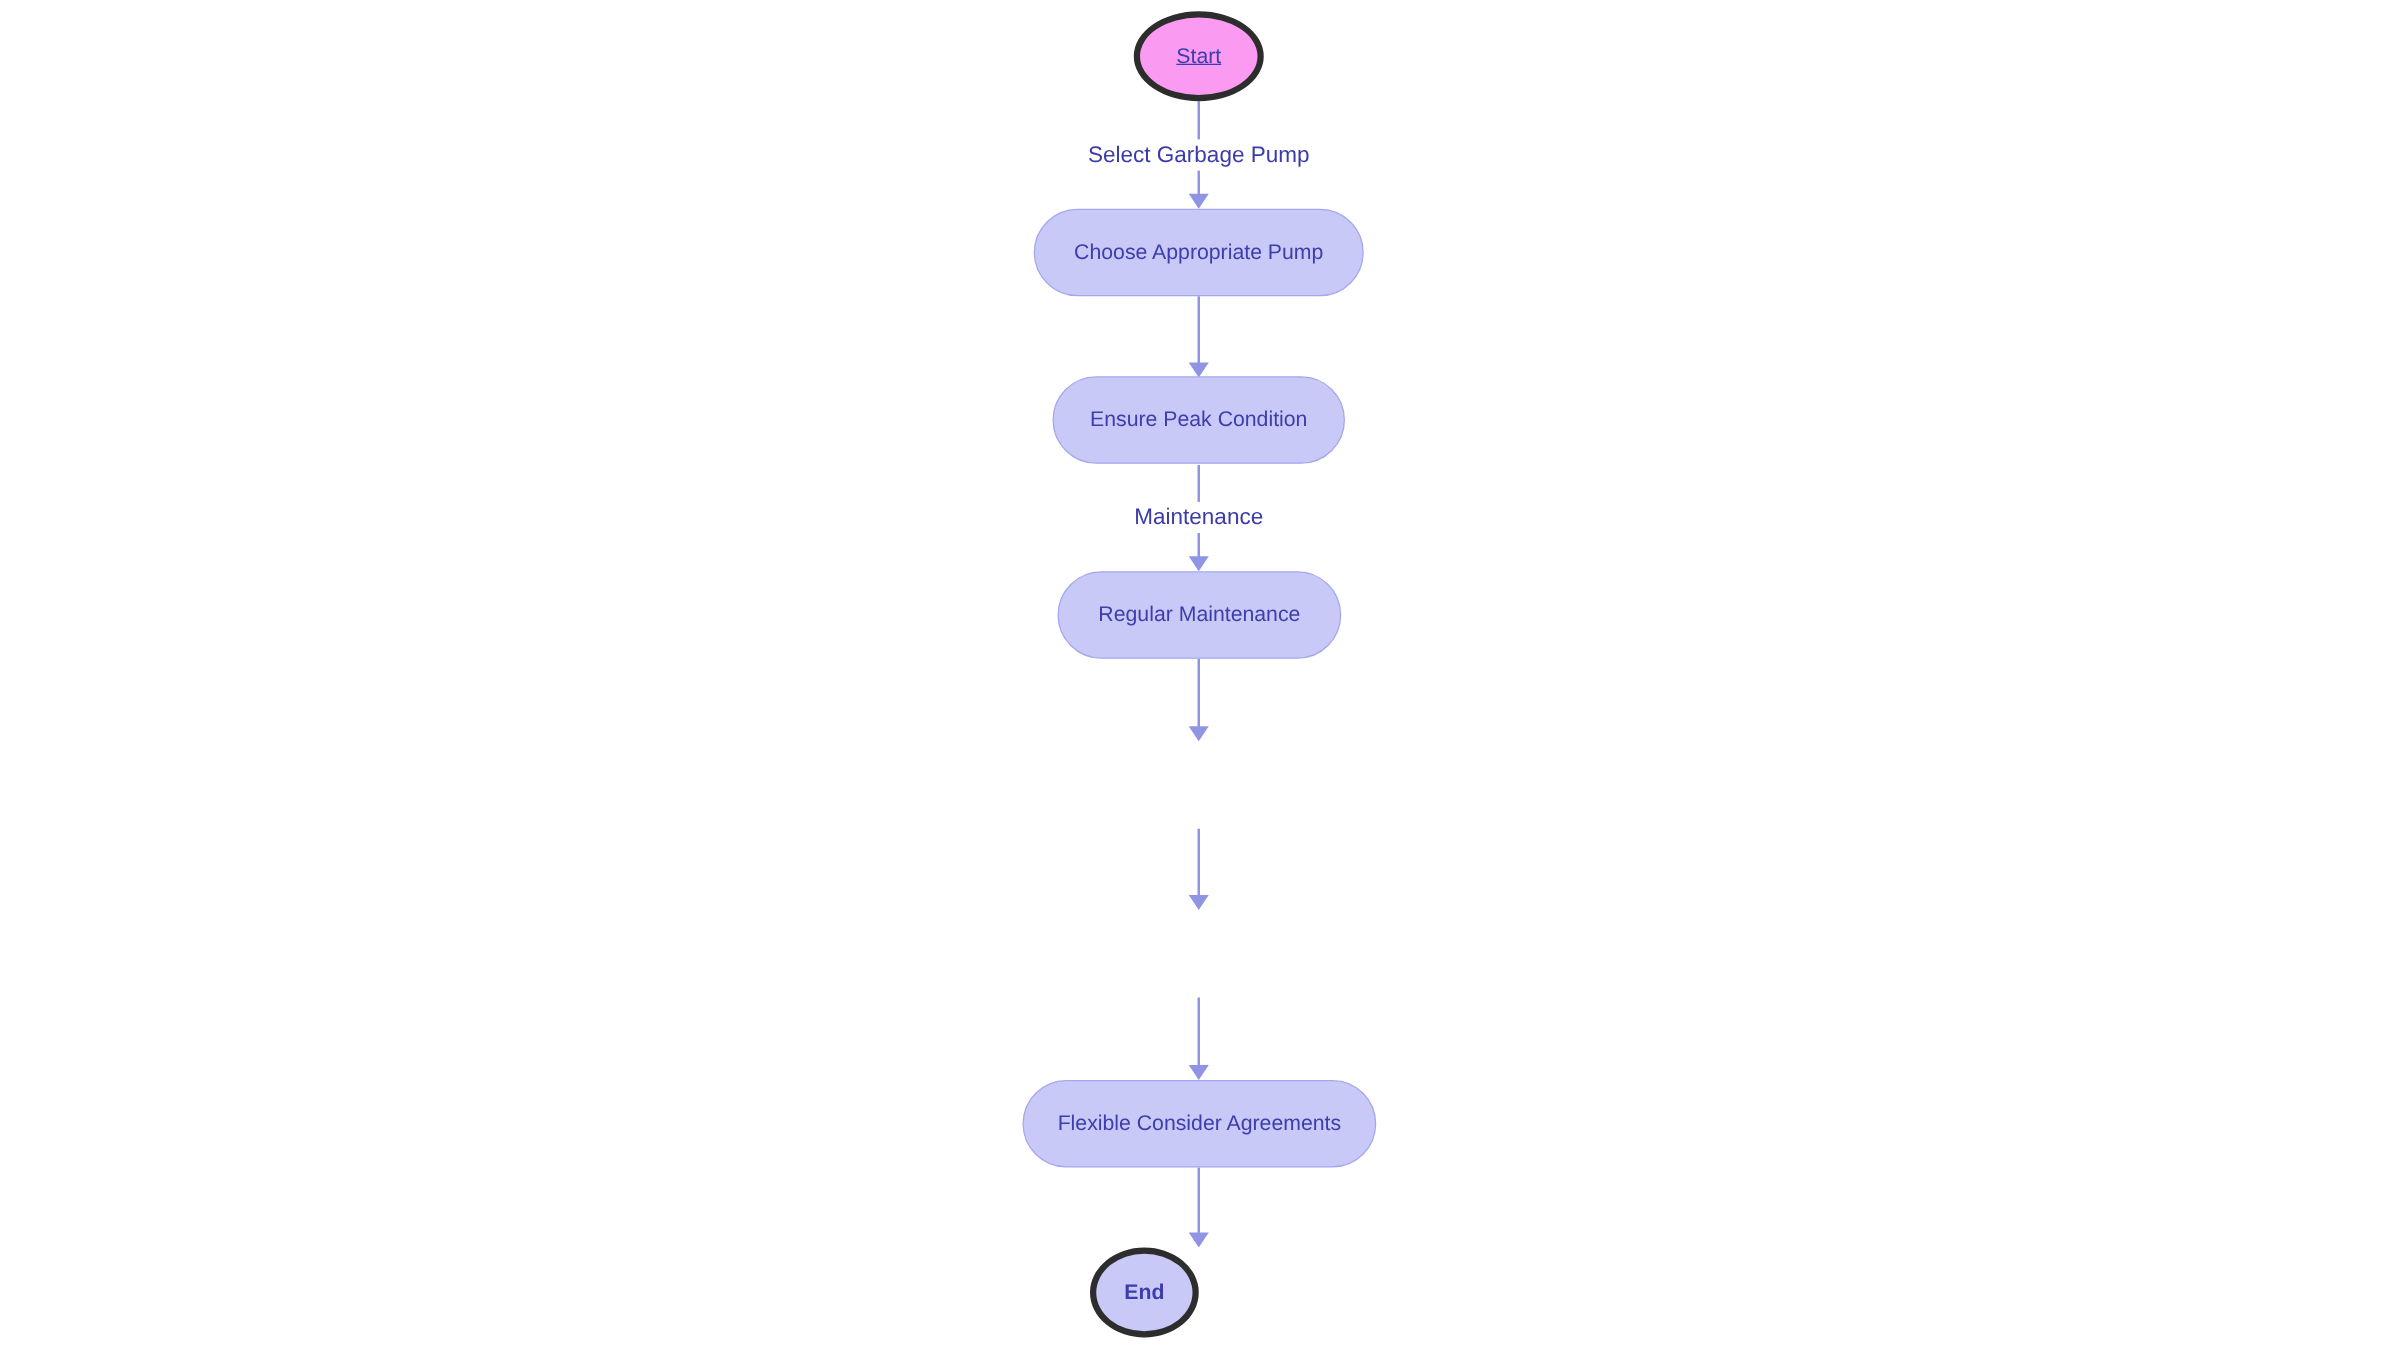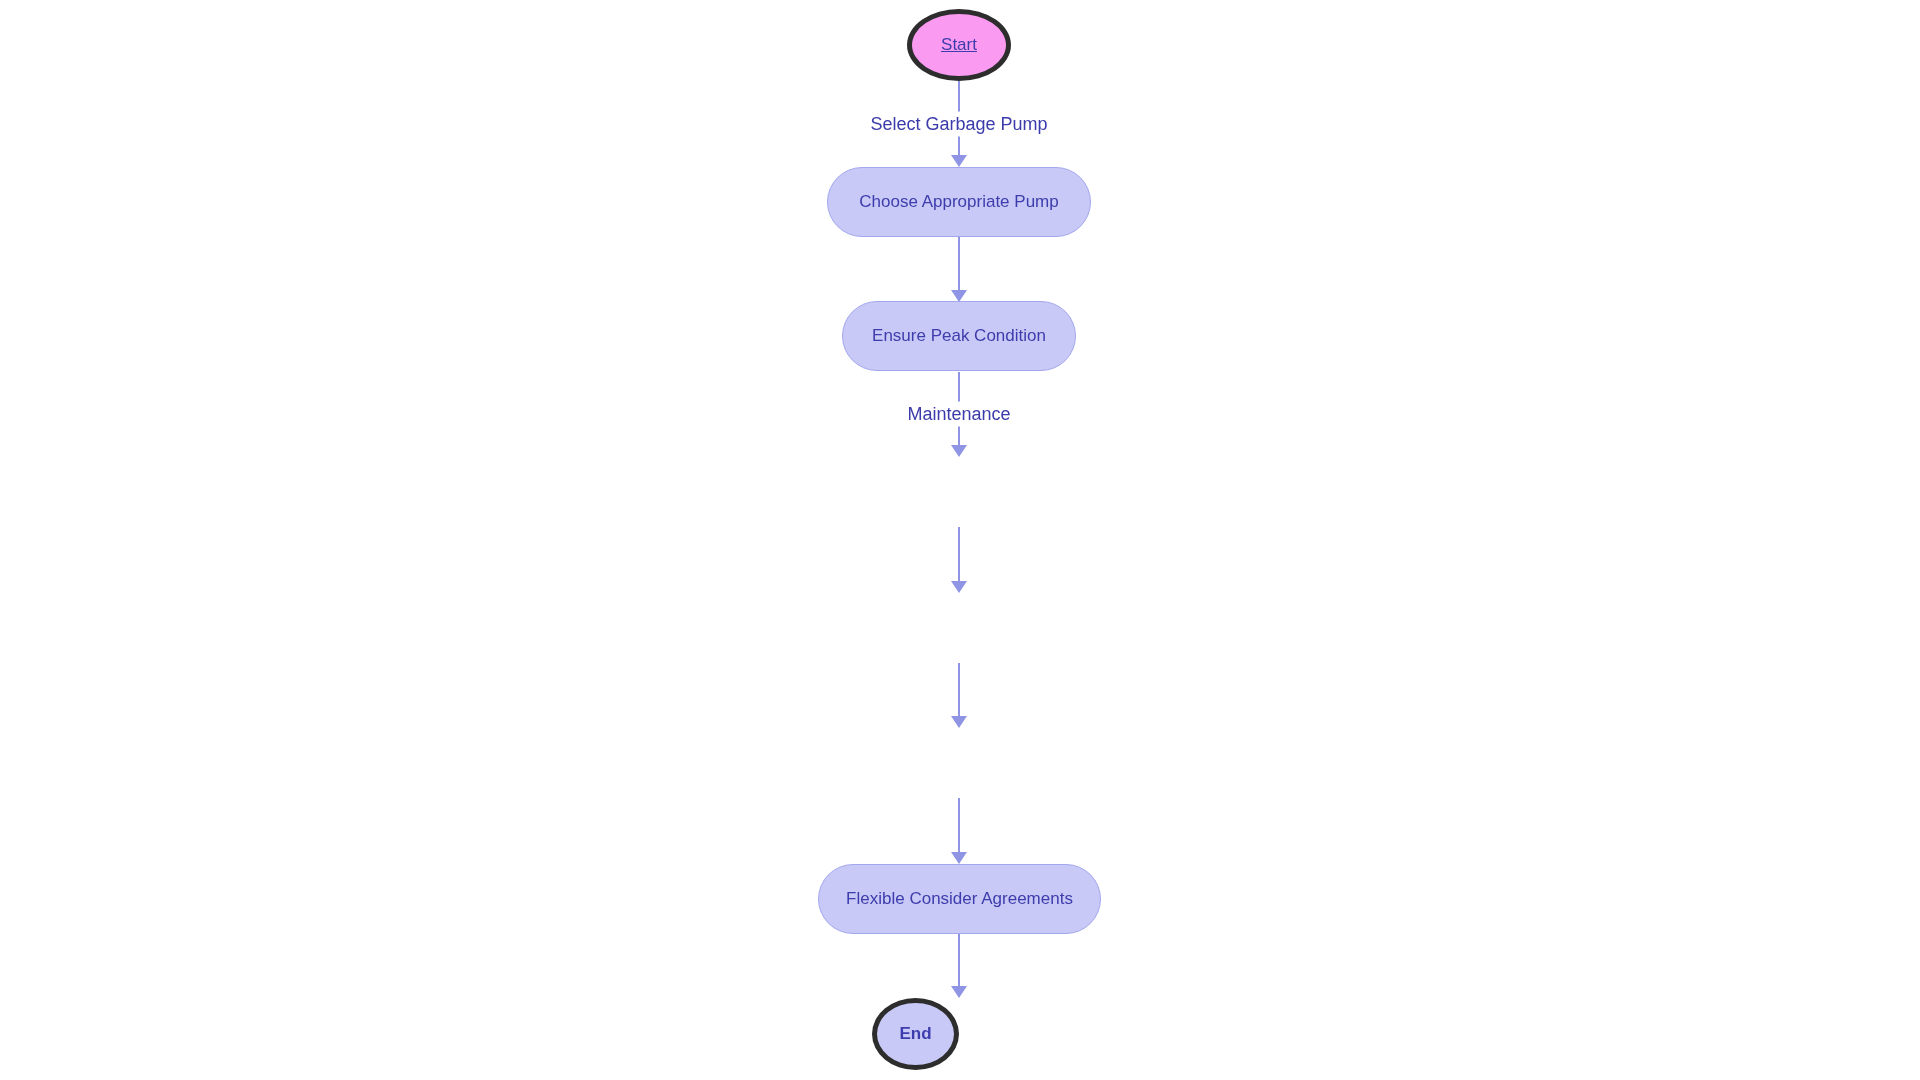--- a/index.html
+++ b/index.html
@@ -117,20 +117,23 @@
   <div class="node" style="left:842px; top:285px; width:234px;margin-top:16px;">
     <span>Ensure Peak Condition</span>
   </div>
 
   <div class="connector" style="top:372px; height:85px;">
     <div class="line"></div>
     <div class="arrowhead"></div>
     <div class="edge-label" style="top:42px;">Maintenance</div>
   </div>
 
+  <div class="node" style="left:846px; top:457px; width:227px;">
+    <span>Regular Maintenance</span>
+  </div>
 
   <div class="connector" style="top:527px; height:66px;">
     <div class="line"></div>
     <div class="arrowhead"></div>
   </div>
 
 
   <div class="connector" style="top:663px; height:65px;">
     <div class="line"></div>
     <div class="arrowhead"></div>

